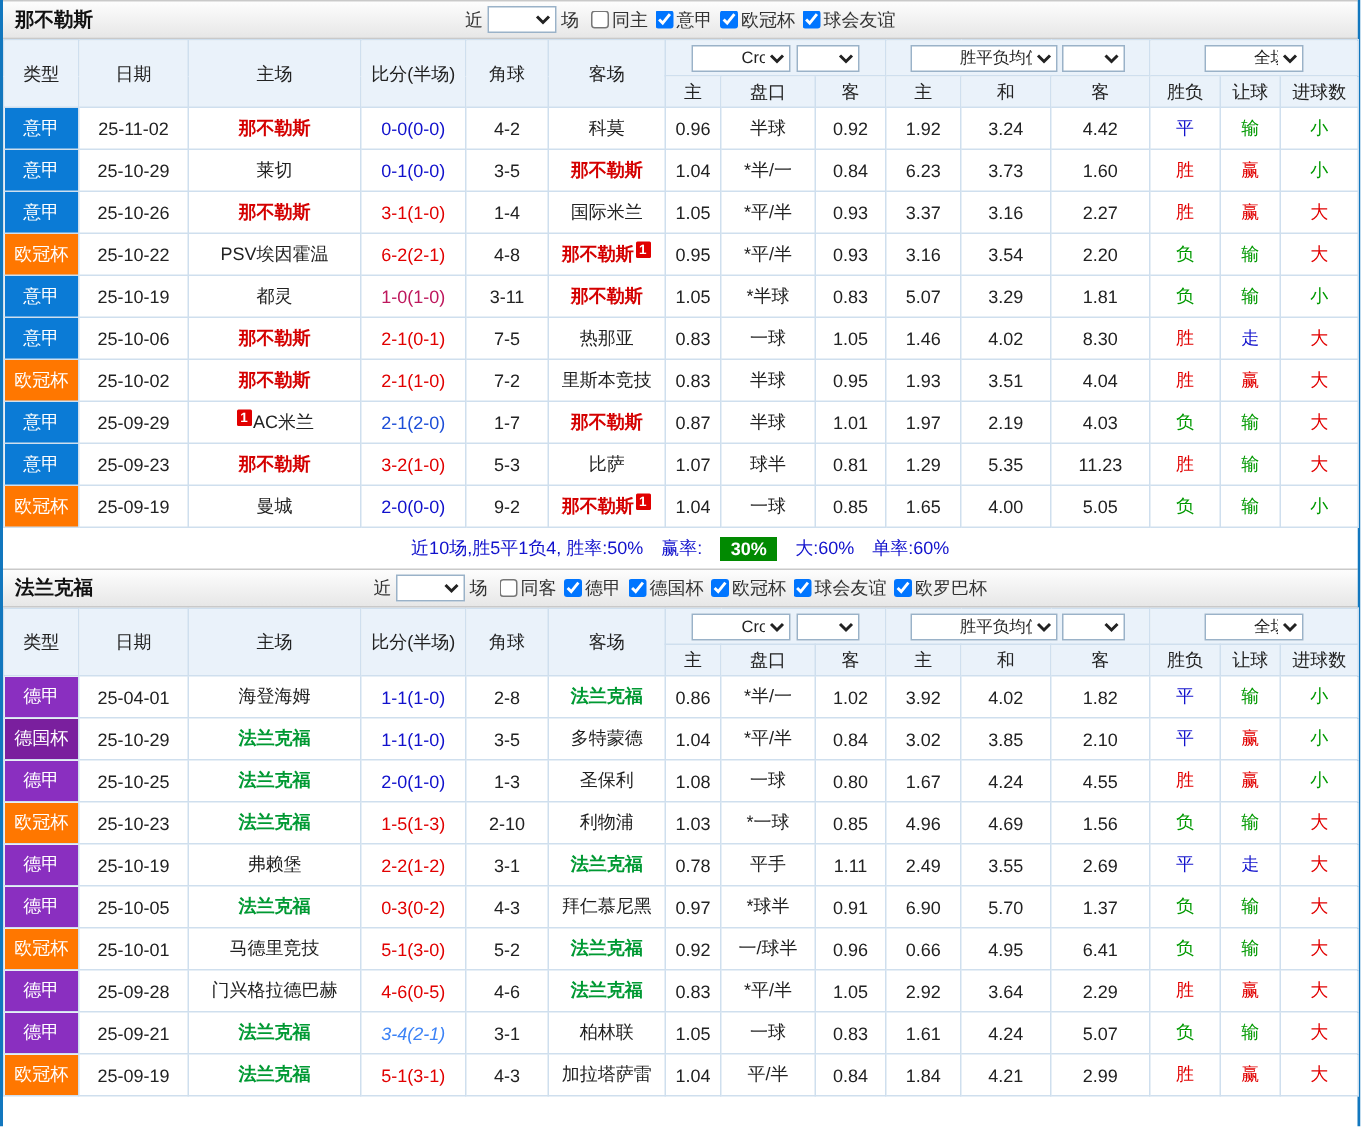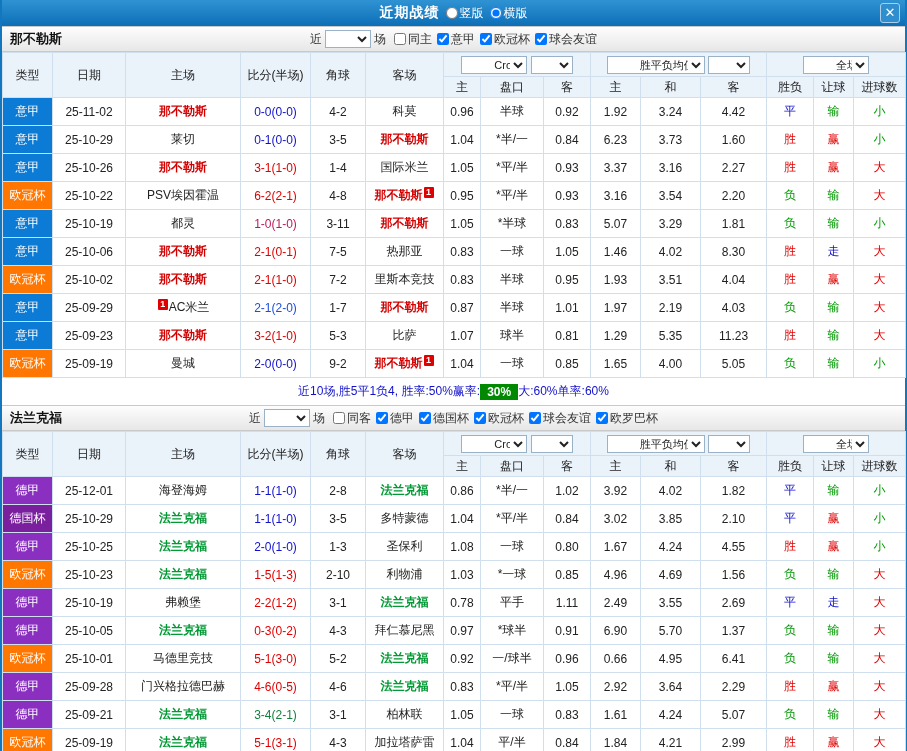--- a/index.html
+++ b/index.html
@@ -33,42 +33,28 @@
   select { font-size:11px; height:18px; border:1px solid #9ab2c8; background:#fff; color:#222; vertical-align:middle;padding-left:28px; }
   .sel-count { width:46px; }
   .sel-company { width:66px; }
   .sel-final { width:42px; }
   .sel-euro { width:98px; }
   .sel-scope { width:66px; }
 
   .card-badge { display:inline-block; background:#e10000; color:#fff; font-size:9px; line-height:11px; min-width:10px; padding:0 1px; margin:0 1px; vertical-align:top; border-radius:1px; font-weight:bold; }
 
   
-  .summary { height:27px; display:flex; align-items:center; justify-content:center; gap:0; background:#fff; color:#1111cc; font-size:12px; }
+  .summary { height:27px; display:flex; align-items:center; justify-content:center; gap:12px; background:#fff; color:#1111cc; font-size:12px; }
   .rate-box { background:#018a01; color:#fff; font-weight:bold; padding:1px 7px; }
 </style>
 </head>
 <body>
 
 <div class="app">
 
-  <header class="topbar">
-    <div class="topbar-center">
-      <span class="win-title">近期战绩</span>
-      <label class="radio-lab">
-        <input type="radio" name="layout" style="">
-        <span>竖版</span>
-      </label>
-      <label class="radio-lab">
-        <input type="radio" name="layout" checked="" style="">
-        <span>横版</span>
-      </label>
-    </div>
-    <span class="close-btn">✕</span>
-  </header>
 
   <section>
     <div class="section-title">
       <span class="team-name">那不勒斯</span>
       <div class="filter-bar">
         <span>近</span>
         <select class="sel-count"><option>10</option></select>
         <span>场</span>
         <span class="chkgroup">
             <label class="chk">
@@ -403,21 +389,21 @@
           <th>和</th>
           <th>客</th>
           <th>胜负</th>
           <th>让球</th>
           <th>进球数</th>
         </tr>
       </thead>
       <tbody>
           <tr>
             <td style="color: rgb(255, 255, 255); background: rgb(138, 47, 192);">德甲</td>
-            <td>25-12-01</td>
+            <td>25-04-01</td>
             <td><span>海登海姆</span></td>
             <td style="color: rgb(17, 17, 204);">1-1(1-0)</td>
             <td>2-8</td>
             <td style="color: rgb(0, 153, 51); font-weight: bold;"><span>法兰克福</span></td>
             <td>0.86</td>
             <td>*半/一</td>
             <td>1.02</td>
             <td>3.92</td>
             <td>4.02</td>
             <td>1.82</td>
@@ -541,21 +527,21 @@
             <td>3.64</td>
             <td>2.29</td>
             <td style="color: rgb(225, 0, 0);">胜</td>
             <td style="color: rgb(225, 0, 0);">赢</td>
             <td style="color: rgb(225, 0, 0);">大</td>
           </tr>
           <tr>
             <td style="color: rgb(255, 255, 255); background: rgb(138, 47, 192);">德甲</td>
             <td>25-09-21</td>
             <td style="color: rgb(0, 153, 51); font-weight: bold;"><span>法兰克福</span></td>
-            <td style="color: #15803d;">3-4(2-1)</td>
+            <td style="color: #3b82f6; font-style: italic;">3-4(2-1)</td>
             <td>3-1</td>
             <td><span>柏林联</span></td>
             <td>1.05</td>
             <td>一球</td>
             <td>0.83</td>
             <td>1.61</td>
             <td>4.24</td>
             <td>5.07</td>
             <td style="color: rgb(0, 153, 0);">负</td>
             <td style="color: rgb(0, 153, 0);">输</td>

